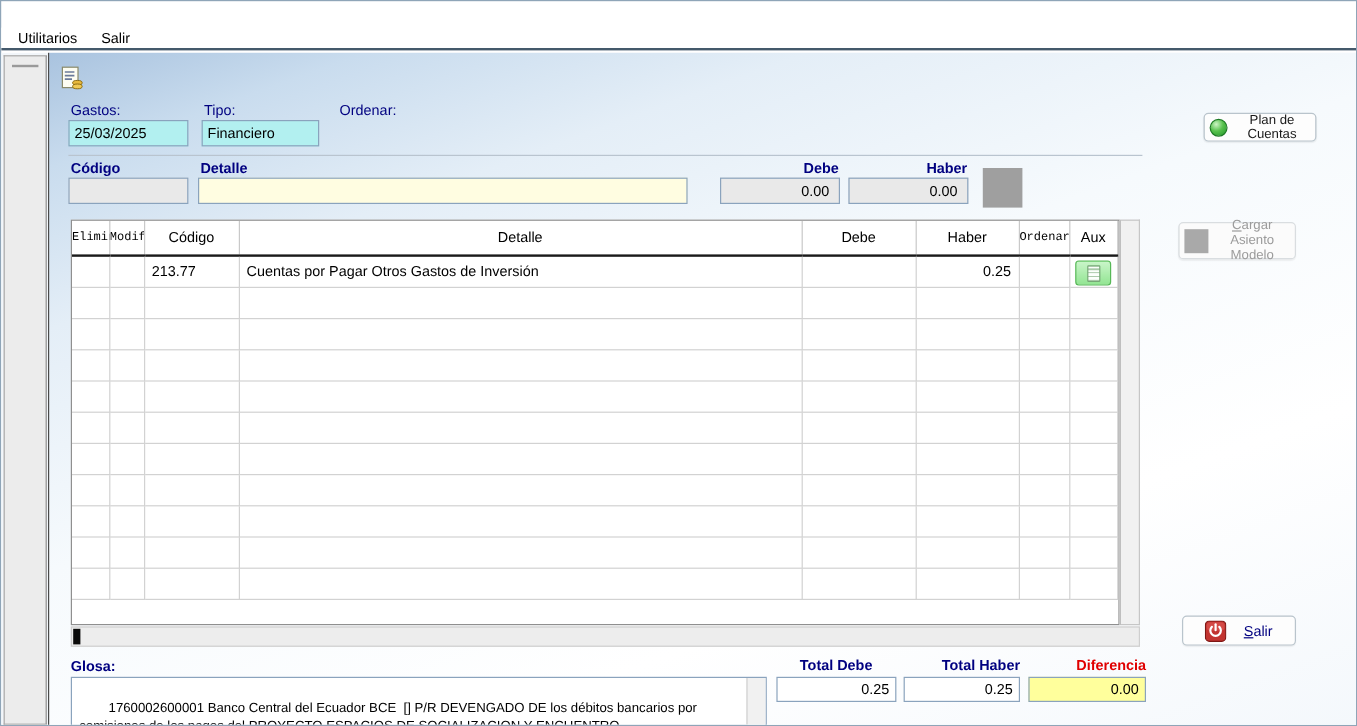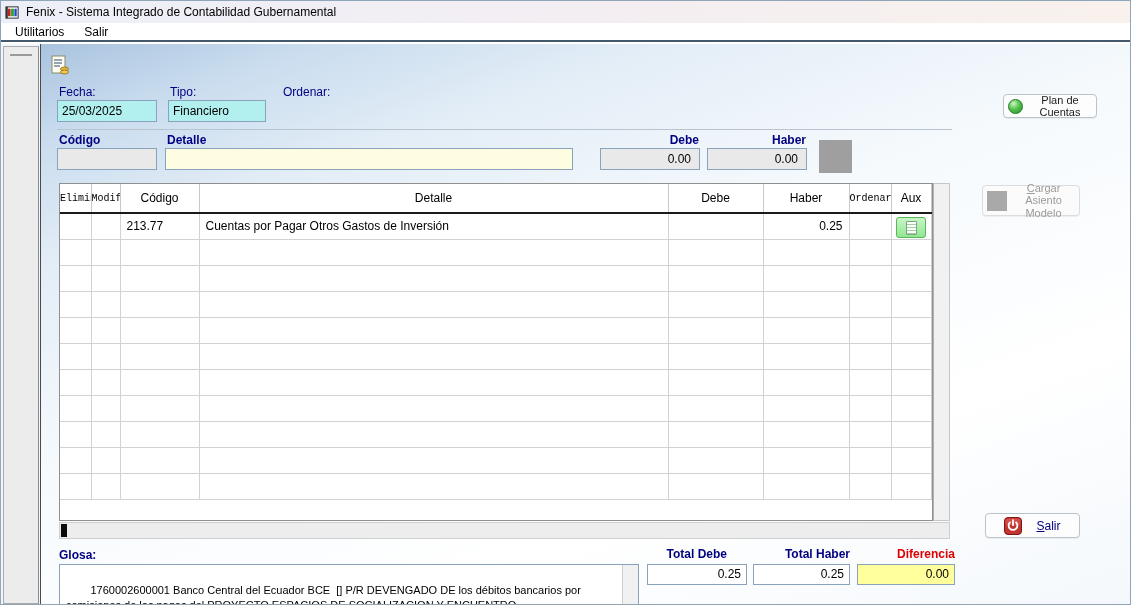--- a/index.html
+++ b/index.html
@@ -121,30 +121,20 @@
   }
   .tot-field.diff { background:#ffff9c; }
   .tot-lbl { position:absolute; top:503px; font-size:12px; font-weight:bold; color:#000080; text-align:right; }
   .tot-lbl.red { color:#e00000; }
 </style>
 </head>
 <body>
 
 <div id="window">
 
-  <div class="titlebar">
-    <svg class="app-icon" viewBox="0 0 16 16">
-      <rect x="1" y="2" width="13" height="12" fill="#fff" stroke="#222" stroke-width="1"></rect>
-      <rect x="3" y="4" width="3" height="8" fill="#cc2222"></rect>
-      <rect x="6.5" y="4" width="3" height="8" fill="#22aa33"></rect>
-      <rect x="10" y="4" width="2.5" height="8" fill="#2244cc"></rect>
-      <rect x="1" y="2" width="2" height="12" fill="#333"></rect>
-    </svg>
-    <span class="title-text">Fenix - Sistema Integrado de Contabilidad Gubernamental</span>
-  </div>
 
   <div class="menubar">
     <span class="menu-item">Utilitarios</span>
     <span class="menu-item">Salir</span>
   </div>
 
   <div class="content">
     <div class="left-strip">
       <div class="grip"></div>
     </div>
@@ -153,21 +143,21 @@
 
       <svg class="tool-icon" viewBox="0 0 24 24">
         <rect x="4" y="2" width="13" height="17" fill="#fdfdf2" stroke="#8a8a6a" stroke-width="1"></rect>
         <line x1="6" y1="6" x2="14" y2="6" stroke="#6a7a9a" stroke-width="1.4"></line>
         <line x1="6" y1="9" x2="14" y2="9" stroke="#6a7a9a" stroke-width="1.4"></line>
         <line x1="6" y1="12" x2="12" y2="12" stroke="#6a7a9a" stroke-width="1.4"></line>
         <ellipse cx="16.5" cy="15" rx="4" ry="2" fill="#e8b93c" stroke="#8a6a10" stroke-width="0.8"></ellipse>
         <ellipse cx="16.5" cy="18" rx="4" ry="2" fill="#f0ca55" stroke="#8a6a10" stroke-width="0.8"></ellipse>
       </svg>
 
-      <span class="lbl" style="left:18px; top:41px;">Fecha:</span>
+      <span class="lbl" style="left:18px; top:41px;">Gastos:</span>
       <div class="field cyan" style="left:16px; top:56px; width:100px;">25/03/2025</div>
 
       <span class="lbl" style="left:129px; top:41px;">Tipo:</span>
       <div class="field cyan" style="left:127px; top:56px; width:98px;">Financiero</div>
 
       <span class="lbl" style="left:242px; top:41px;">Ordenar:</span>
 
       <div class="sep" style="left:16px; top:85px; width:895px;"></div>
 
       <span class="lbl b" style="left:18px; top:89px;">Código</span>

